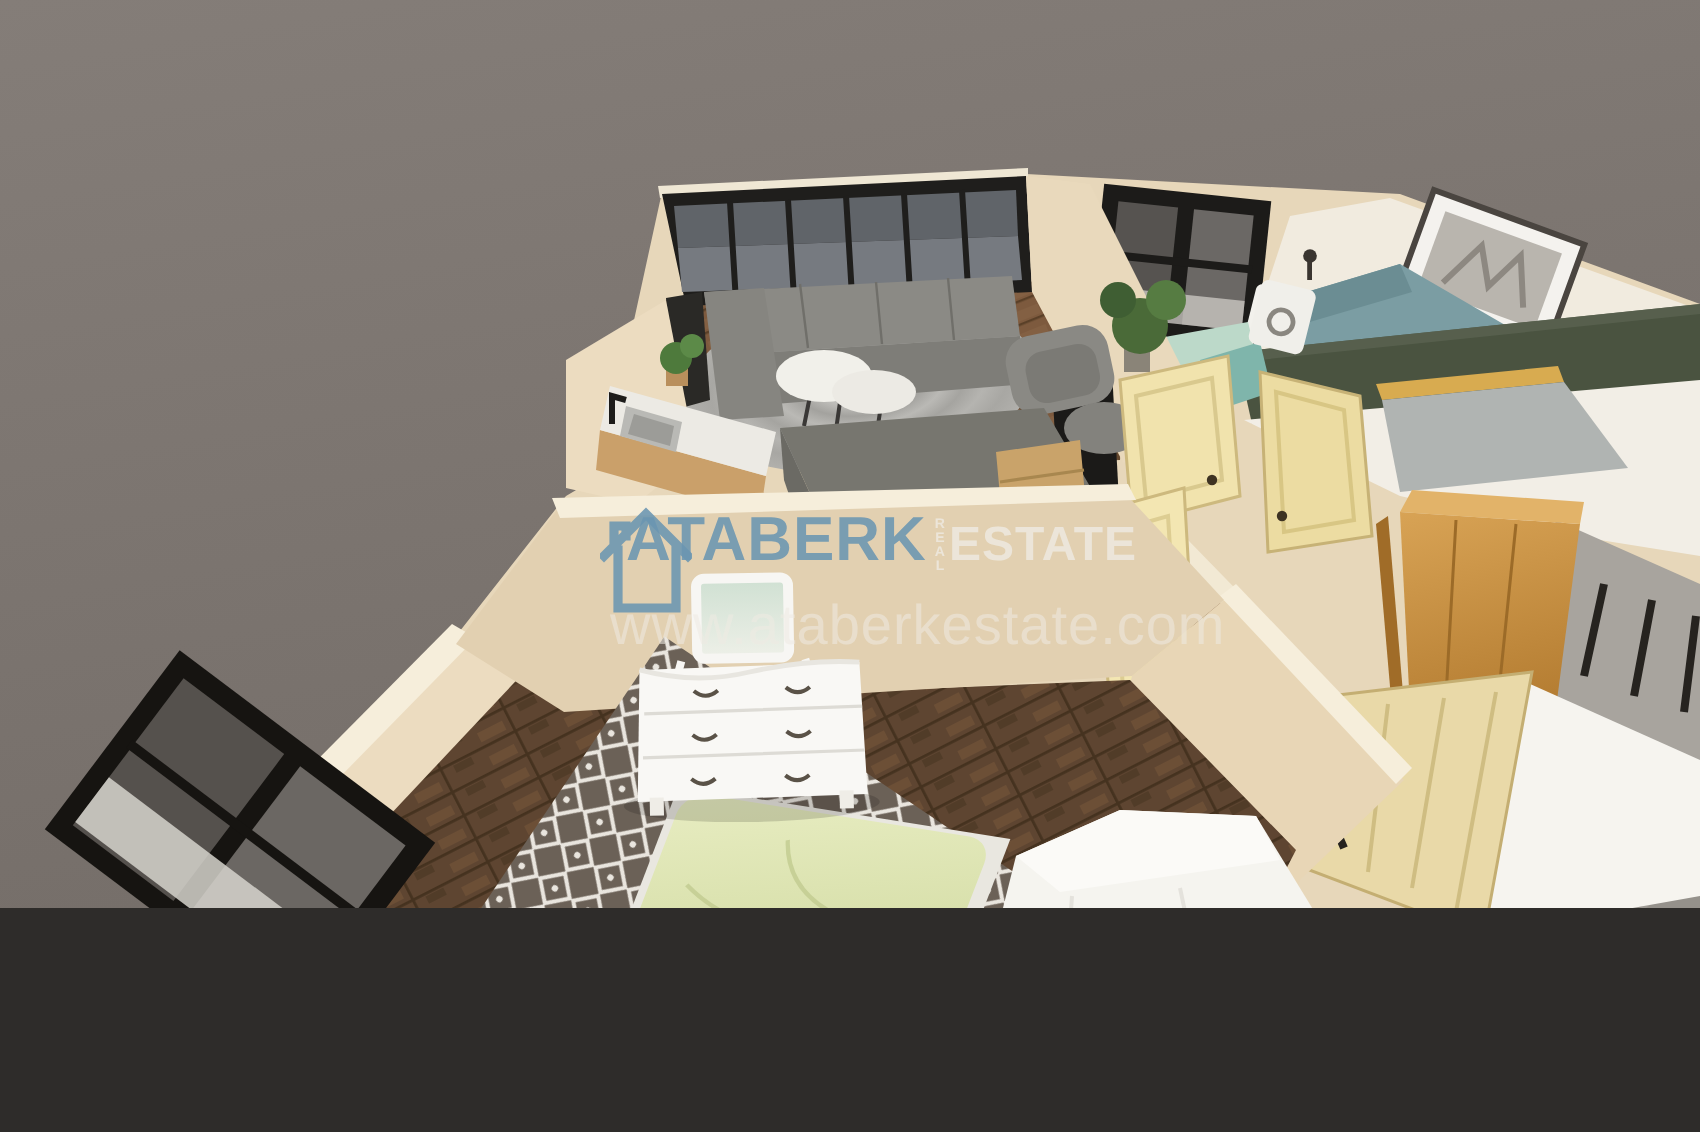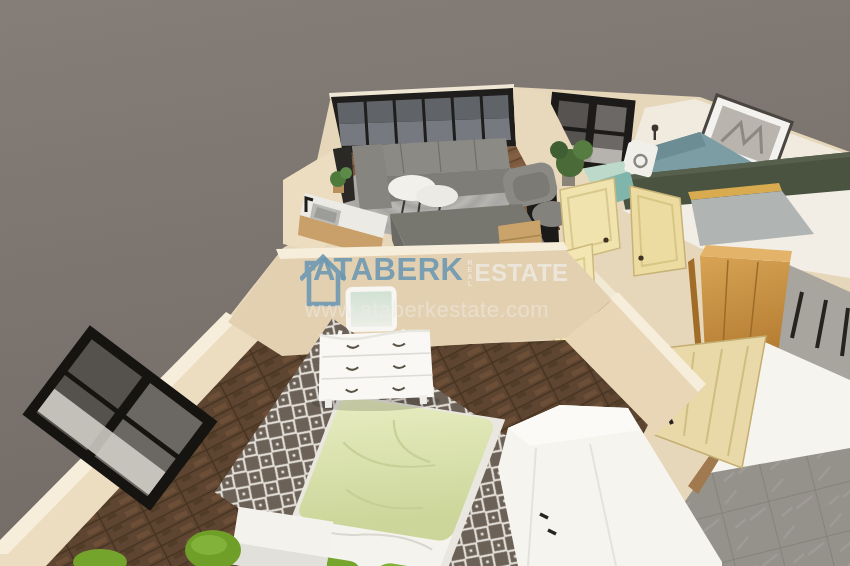--- a/index.html
+++ b/index.html
@@ -1,17 +1,17 @@
 <!DOCTYPE html>
 <html style="--backdrop: #7b746f; --wall-cream: #e7d7ba; --wall-cap: #f6eedb; --wall-shadow: #d9c5a2; --wood-living: #7d5a3e; --wood-bedroom: #5e4531; --wood-hall: #8a684a; --tile-gray: #95918b; --door-cream: #f1e3ad; --window-frame: #1d1c1a; --glass-gray: #6f7276; --sofa-gray: #85847f; --rug-light: #b3b2ae; --duvet-green: #dde4b0; --pillow-green: #74a42c; --bed-teal: #7b9da3; --accent-olive: #4a5340; --wardrobe-orange: #c08a3e; --furniture-white: #f5f4ef; --watermark-blue: #6b96b2; --watermark-white: #efebe3;"><head>
 <meta charset="utf-8">
 <style>
   html,body{margin:0;padding:0;background:#2e2c2a;}
   .stage{
-    position:relative;width:850px;height:566px;overflow:hidden;
+    position:relative;width:850px;height:454px;overflow:hidden;
     font-family:"Liberation Sans",sans-serif;
     background:var(--backdrop,#7b746f);
   }
   .stage svg{position:absolute;left:0;top:0;display:block;}
   
   .watermark{
     position:absolute;left:300px;top:248px;z-index:5;pointer-events:none;
     font-family:"Liberation Sans",sans-serif;
   }
   .wm-logo{position:absolute;left:0;top:2px;opacity:.88;}
@@ -25,21 +25,21 @@
     font-size:7px;font-weight:bold;letter-spacing:0;line-height:1;
     height:24px;margin:0 1px 2px 3px;
     color:var(--watermark-white,#efebe3);opacity:.8;
   }
   .wm-estate{
     font-size:24px;font-weight:bold;letter-spacing:.5px;line-height:1;
     color:var(--watermark-white,#efebe3);opacity:.8;
   }
   .wm-url{
     position:absolute;left:5px;top:49px;white-space:nowrap;
-    font-size:22px;letter-spacing:.5px;
+    font-size:28px;letter-spacing:.5px;
     color:var(--watermark-white,#efebe3);opacity:.55;
   }
 </style>
 </head>
 <body>
 
 <div class="stage" role="img" aria-label="3D cutaway dollhouse render of a furnished apartment floor plan: living room with gray sofa and window wall, kitchen nook, hallway with cream doors, two bedrooms and tiled entry">
 
 <svg width="850" height="566" viewBox="0 0 850 566">
   <defs>

